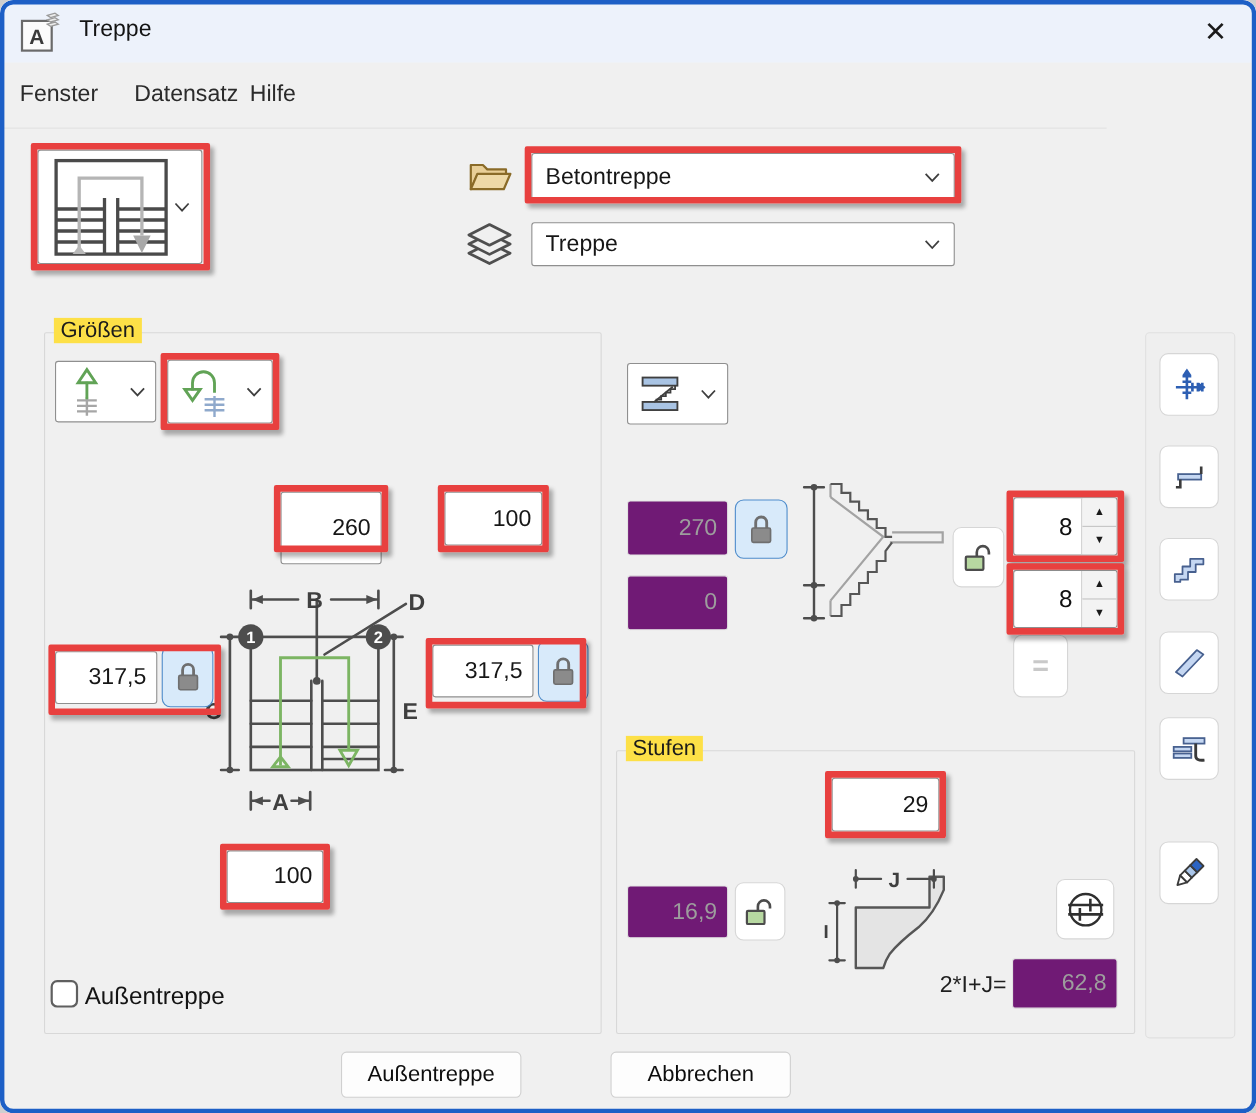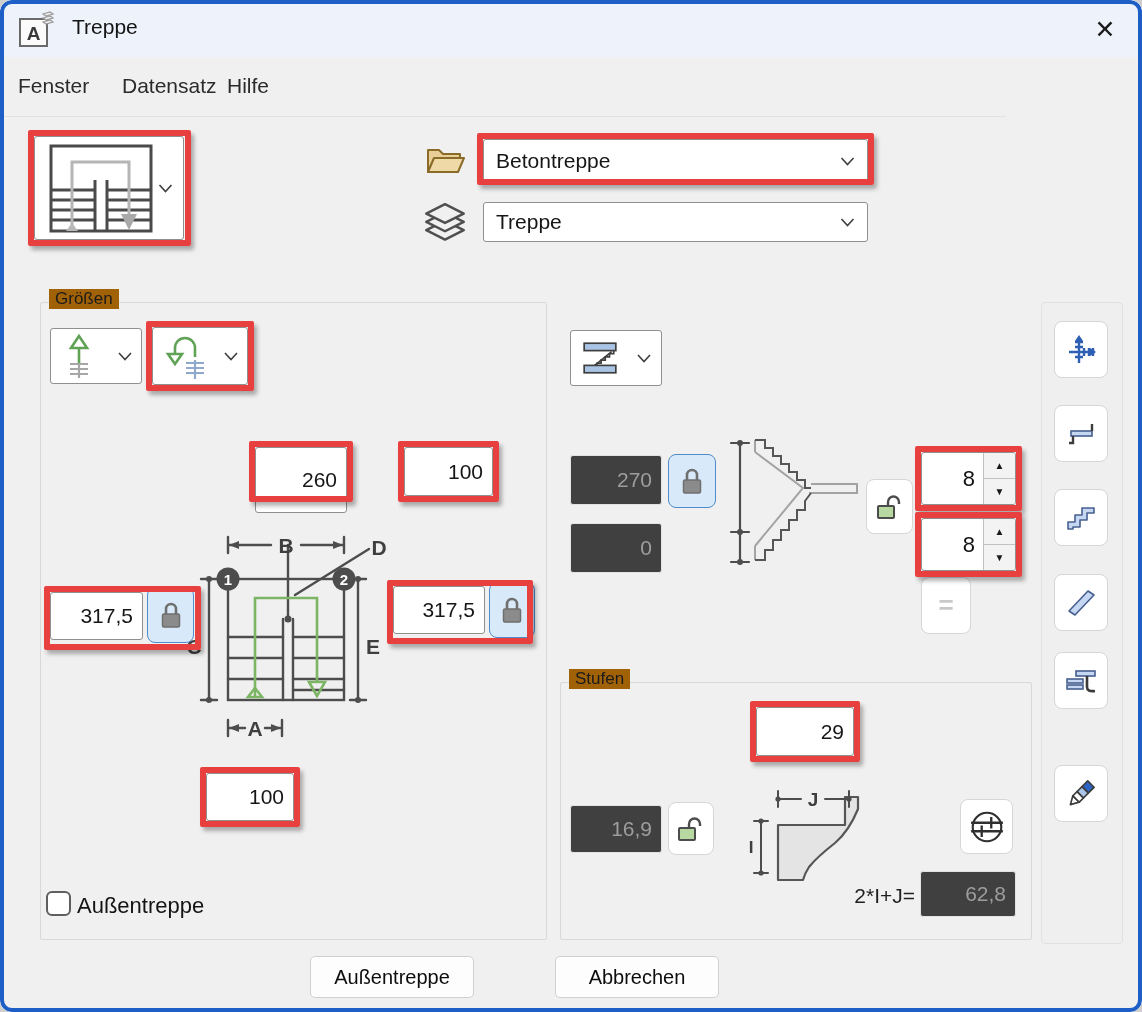--- a/index.html
+++ b/index.html
@@ -5,24 +5,24 @@
   html,body{margin:0;padding:0;background:#cfcfcf;font-family:"Liberation Sans",sans-serif;}
   #root{position:relative;width:1142px;height:1012px;background:#f0f0f0;overflow:hidden;border-radius:12px;}
   .abs{position:absolute;}
   .frame{position:absolute;inset:0;border:4px solid #1d5fc6;border-radius:12px;pointer-events:none;z-index:60;}
   .titlebar{position:absolute;left:0;top:0;width:1142px;height:57px;background:#edf2fb;display:flex;align-items:center;}
   .title-text{font-size:21px;color:#141414;margin-left:10px;}
   .closebtn{position:absolute;right:18px;top:10px;width:38px;height:38px;display:flex;align-items:center;justify-content:center;font-size:25px;color:#1a1a1a;cursor:default;}
   .menubar{position:absolute;left:0;top:57px;width:1006px;height:59px;background:#f0f0f0;border-bottom:1px solid #e2e2e2;}
   .menuitem{position:absolute;top:0;height:58px;display:flex;align-items:center;font-size:21px;color:#2b2b2b;}
   .grp{position:absolute;border:1px solid #d8d8d8;border-radius:2px;}
-  .grplabel{position:absolute;top:-14px;left:8px;background:#a16207;padding:0 6px;font-size:17px;color:#1b1b1b;text-align:center;}
+  .grplabel{position:absolute;top:-14px;left:8px;background:#fde047;padding:0 6px;font-size:20px;color:#1b1b1b;text-align:center;}
   .combo{position:absolute;background:#fff;border:1px solid #8f8f8f;border-radius:3px;display:flex;align-items:center;justify-content:space-between;padding:0 12px;font-size:21px;color:#161616;box-sizing:border-box;}
   .input{position:absolute;background:#fff;border:1px solid #8f8f8f;border-radius:3px;display:flex;align-items:center;justify-content:flex-end;padding-right:9px;font-size:21px;color:#161616;box-sizing:border-box;}
-  .input.dis{background:#404040;border:1px solid #e3e3e3;color:#9d9d9d;}
+  .input.dis{background:#701a75;border:1px solid #e3e3e3;color:#9d9d9d;}
   .iconbtn{position:absolute;background:#fff;border:1px solid #d6d6d6;border-radius:8px;display:flex;align-items:center;justify-content:center;box-sizing:border-box;}
   .lock-locked{background:#d8eafa;border:1.5px solid #4e8ccb;}
   .hl{position:absolute;border:6px solid #e8403f;border-radius:2px;box-shadow:3px 4px 4px rgba(0,0,0,.30);pointer-events:none;z-index:20;box-sizing:border-box;}
   .spin{position:absolute;display:flex;background:#fff;border:1px solid #8f8f8f;border-radius:3px;overflow:hidden;box-sizing:border-box;}
   .spinval{flex:1;display:flex;align-items:center;justify-content:flex-end;padding-right:8px;font-size:22px;color:#111;}
   .spincol{width:31px;display:flex;flex-direction:column;border-left:1px solid #c2c2c2;}
   .spinbtn{flex:1;display:flex;align-items:center;justify-content:center;background:#f3f3f3;font-size:10px;color:#1a1a1a;}
   .spinbtn + .spinbtn{border-top:1px solid #c2c2c2;}
   .chk{position:absolute;width:25px;height:25px;border:2px solid #5f5f5f;border-radius:6px;background:#fff;box-sizing:border-box;}
   .chklabel{position:absolute;font-size:22px;color:#141414;}

